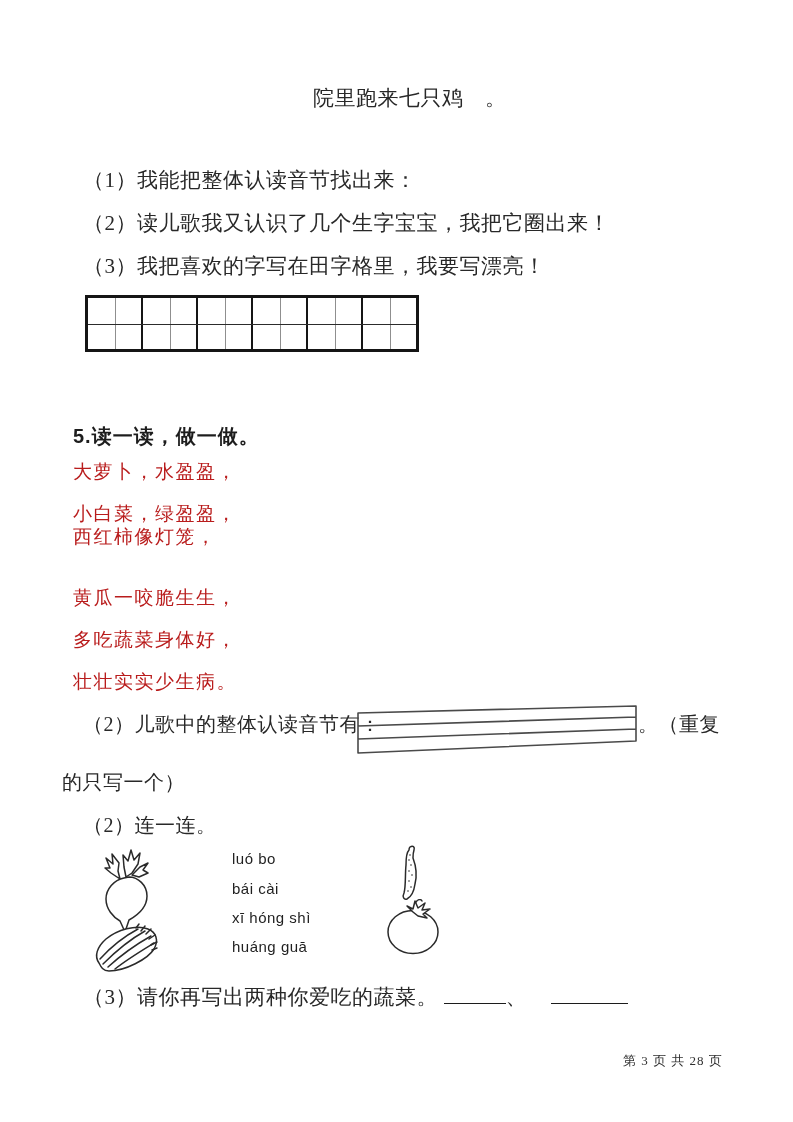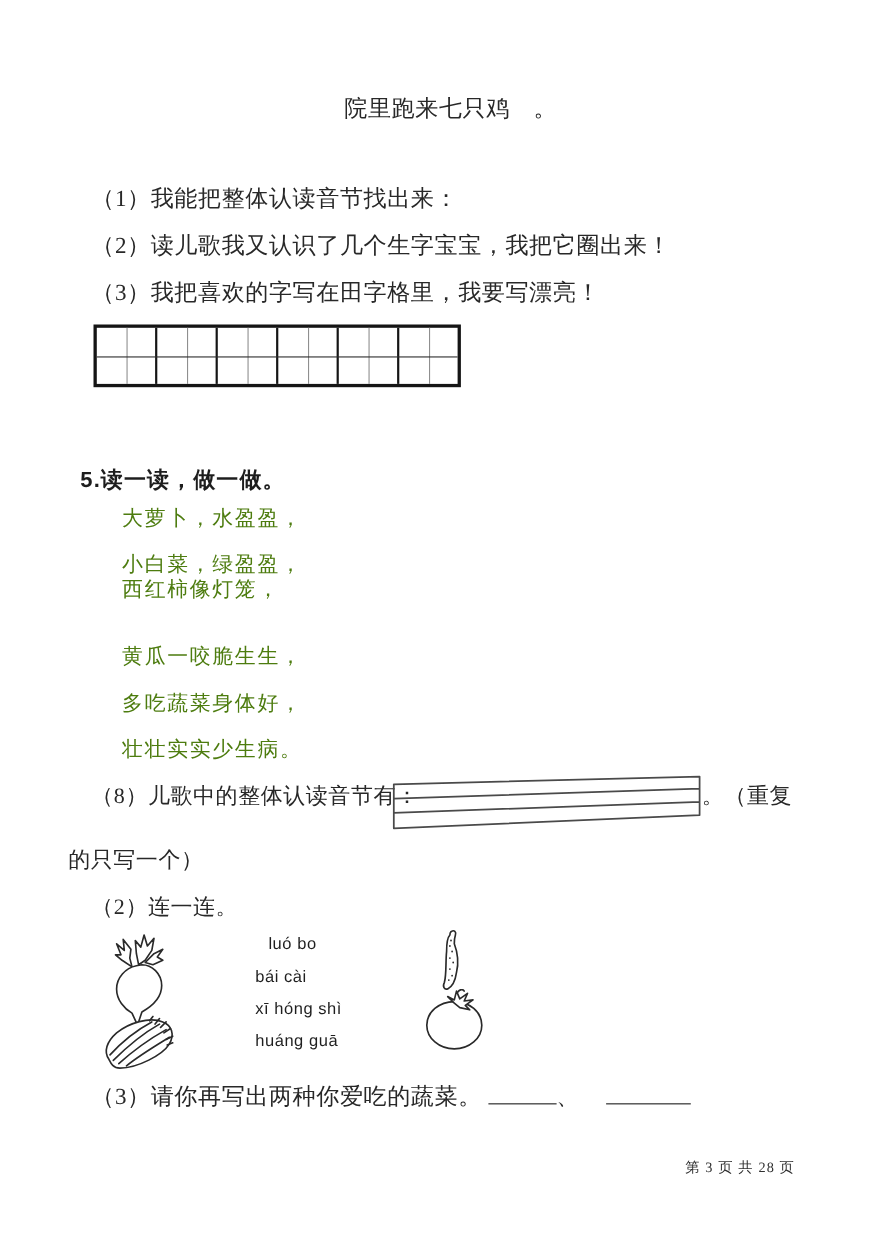--- a/index.html
+++ b/index.html
@@ -9,21 +9,21 @@
     margin:0 auto;
     background:#ffffff;
     font-family:"Liberation Serif", serif;
     color:#282828;
     overflow:hidden;
     padding-left:40px;
   }
   .abs { position:absolute; white-space:nowrap; }
   .cn     { font-size:21px; letter-spacing:0.5px; line-height:24px; }
   .cn-mid { font-size:20px; letter-spacing:0.5px; line-height:23px; }
-  .poem-line { font-size:19px; letter-spacing:1.5px; color:#4d7c0f; line-height:22px;margin-left:38px; }
+  .poem-line { font-size:19px; letter-spacing:1.5px; color:#b91c1c; line-height:22px; }
   .heading {
     font-family:"Liberation Sans", sans-serif;
     font-weight:bold; font-size:20px; color:#1d1d1d; letter-spacing:1px;
   }
   .pinyin {
     font-family:"Liberation Sans", sans-serif;
     font-size:15px; color:#1f1f1f; letter-spacing:0.5px; line-height:17px;
   }
   .footer { font-size:13px; color:#2f2f2f; letter-spacing:1px;margin-left:16px; }
 
@@ -79,21 +79,21 @@
 
   <div class="abs heading" style="left:73px; top:423px;">5.读一读，做一做。</div>
 
   <div class="abs poem-line" style="left:73px; top:461px;">大萝卜，水盈盈，</div>
   <div class="abs poem-line" style="left:73px; top:503px;">小白菜，绿盈盈，</div>
   <div class="abs poem-line" style="left:73px; top:526px;">西红柿像灯笼，</div>
   <div class="abs poem-line" style="left:73px; top:587px;">黄瓜一咬脆生生，</div>
   <div class="abs poem-line" style="left:73px; top:629px;">多吃蔬菜身体好，</div>
   <div class="abs poem-line" style="left:73px; top:671px;">壮壮实实少生病。</div>
 
-  <div class="abs cn-mid" style="left:83px; top:713px;">（8）儿歌中的整体认读音节有：</div>
+  <div class="abs cn-mid" style="left:83px; top:713px;">（2）儿歌中的整体认读音节有：</div>
 
   <svg class="abs" style="left:356px; top:703px;" width="282" height="52" viewBox="0 0 282 52">
     <path class="sketch" style="stroke:#4a4a4a; stroke-width:1.6;" d="M2,10 L280,3 M2,23 L280,14 M2,36 L280,26 M2,50 L280,38 M2,10 L2,50 M280,3 L280,38"></path>
   </svg>
 
   <div class="abs cn-mid" style="left:638px; top:713px;">。（重复</div>
   <div class="abs cn-mid" style="left:62px; top:771px;">的只写一个）</div>
 
   <div class="abs cn-mid" style="left:83px; top:814px;">（2）连一连。</div>
 
@@ -126,21 +126,21 @@
         <circle cx="12" cy="47" r="0.8"></circle>
     </g>
   </svg>
 
   <svg class="abs" style="left:385px; top:899px;" width="58" height="58" viewBox="0 0 58 58">
     <ellipse class="sketch" cx="28" cy="33" rx="25" ry="21.5"></ellipse>
     <path class="sketch-fill" d="M28,13 L22,7 L28,10 L30,2 L33,9 L40,4 L37,11 L45,10 L38,15 L42,19 L33,17 Z"></path>
     <path class="sketch" d="M31,3 C33,0 36,0 37,2"></path>
   </svg>
 
-  <div class="abs pinyin" style="left:232px; top:850px;margin-left:12px;">luó bo</div>
+  <div class="abs pinyin" style="left:232px; top:850px;">luó bo</div>
   <div class="abs pinyin" style="left:232px; top:880px;">bái cài</div>
   <div class="abs pinyin" style="left:232px; top:909px;">xī hóng shì</div>
   <div class="abs pinyin" style="left:232px; top:938px;">huáng guā</div>
 
   <div class="abs cn" style="left:83px; top:983px;">
     <span>（3）请你再写出两种你爱吃的蔬菜。</span>
     <span class="blank blank-1"></span><span>、</span>
     <span class="blank blank-2"></span>
   </div>
 

